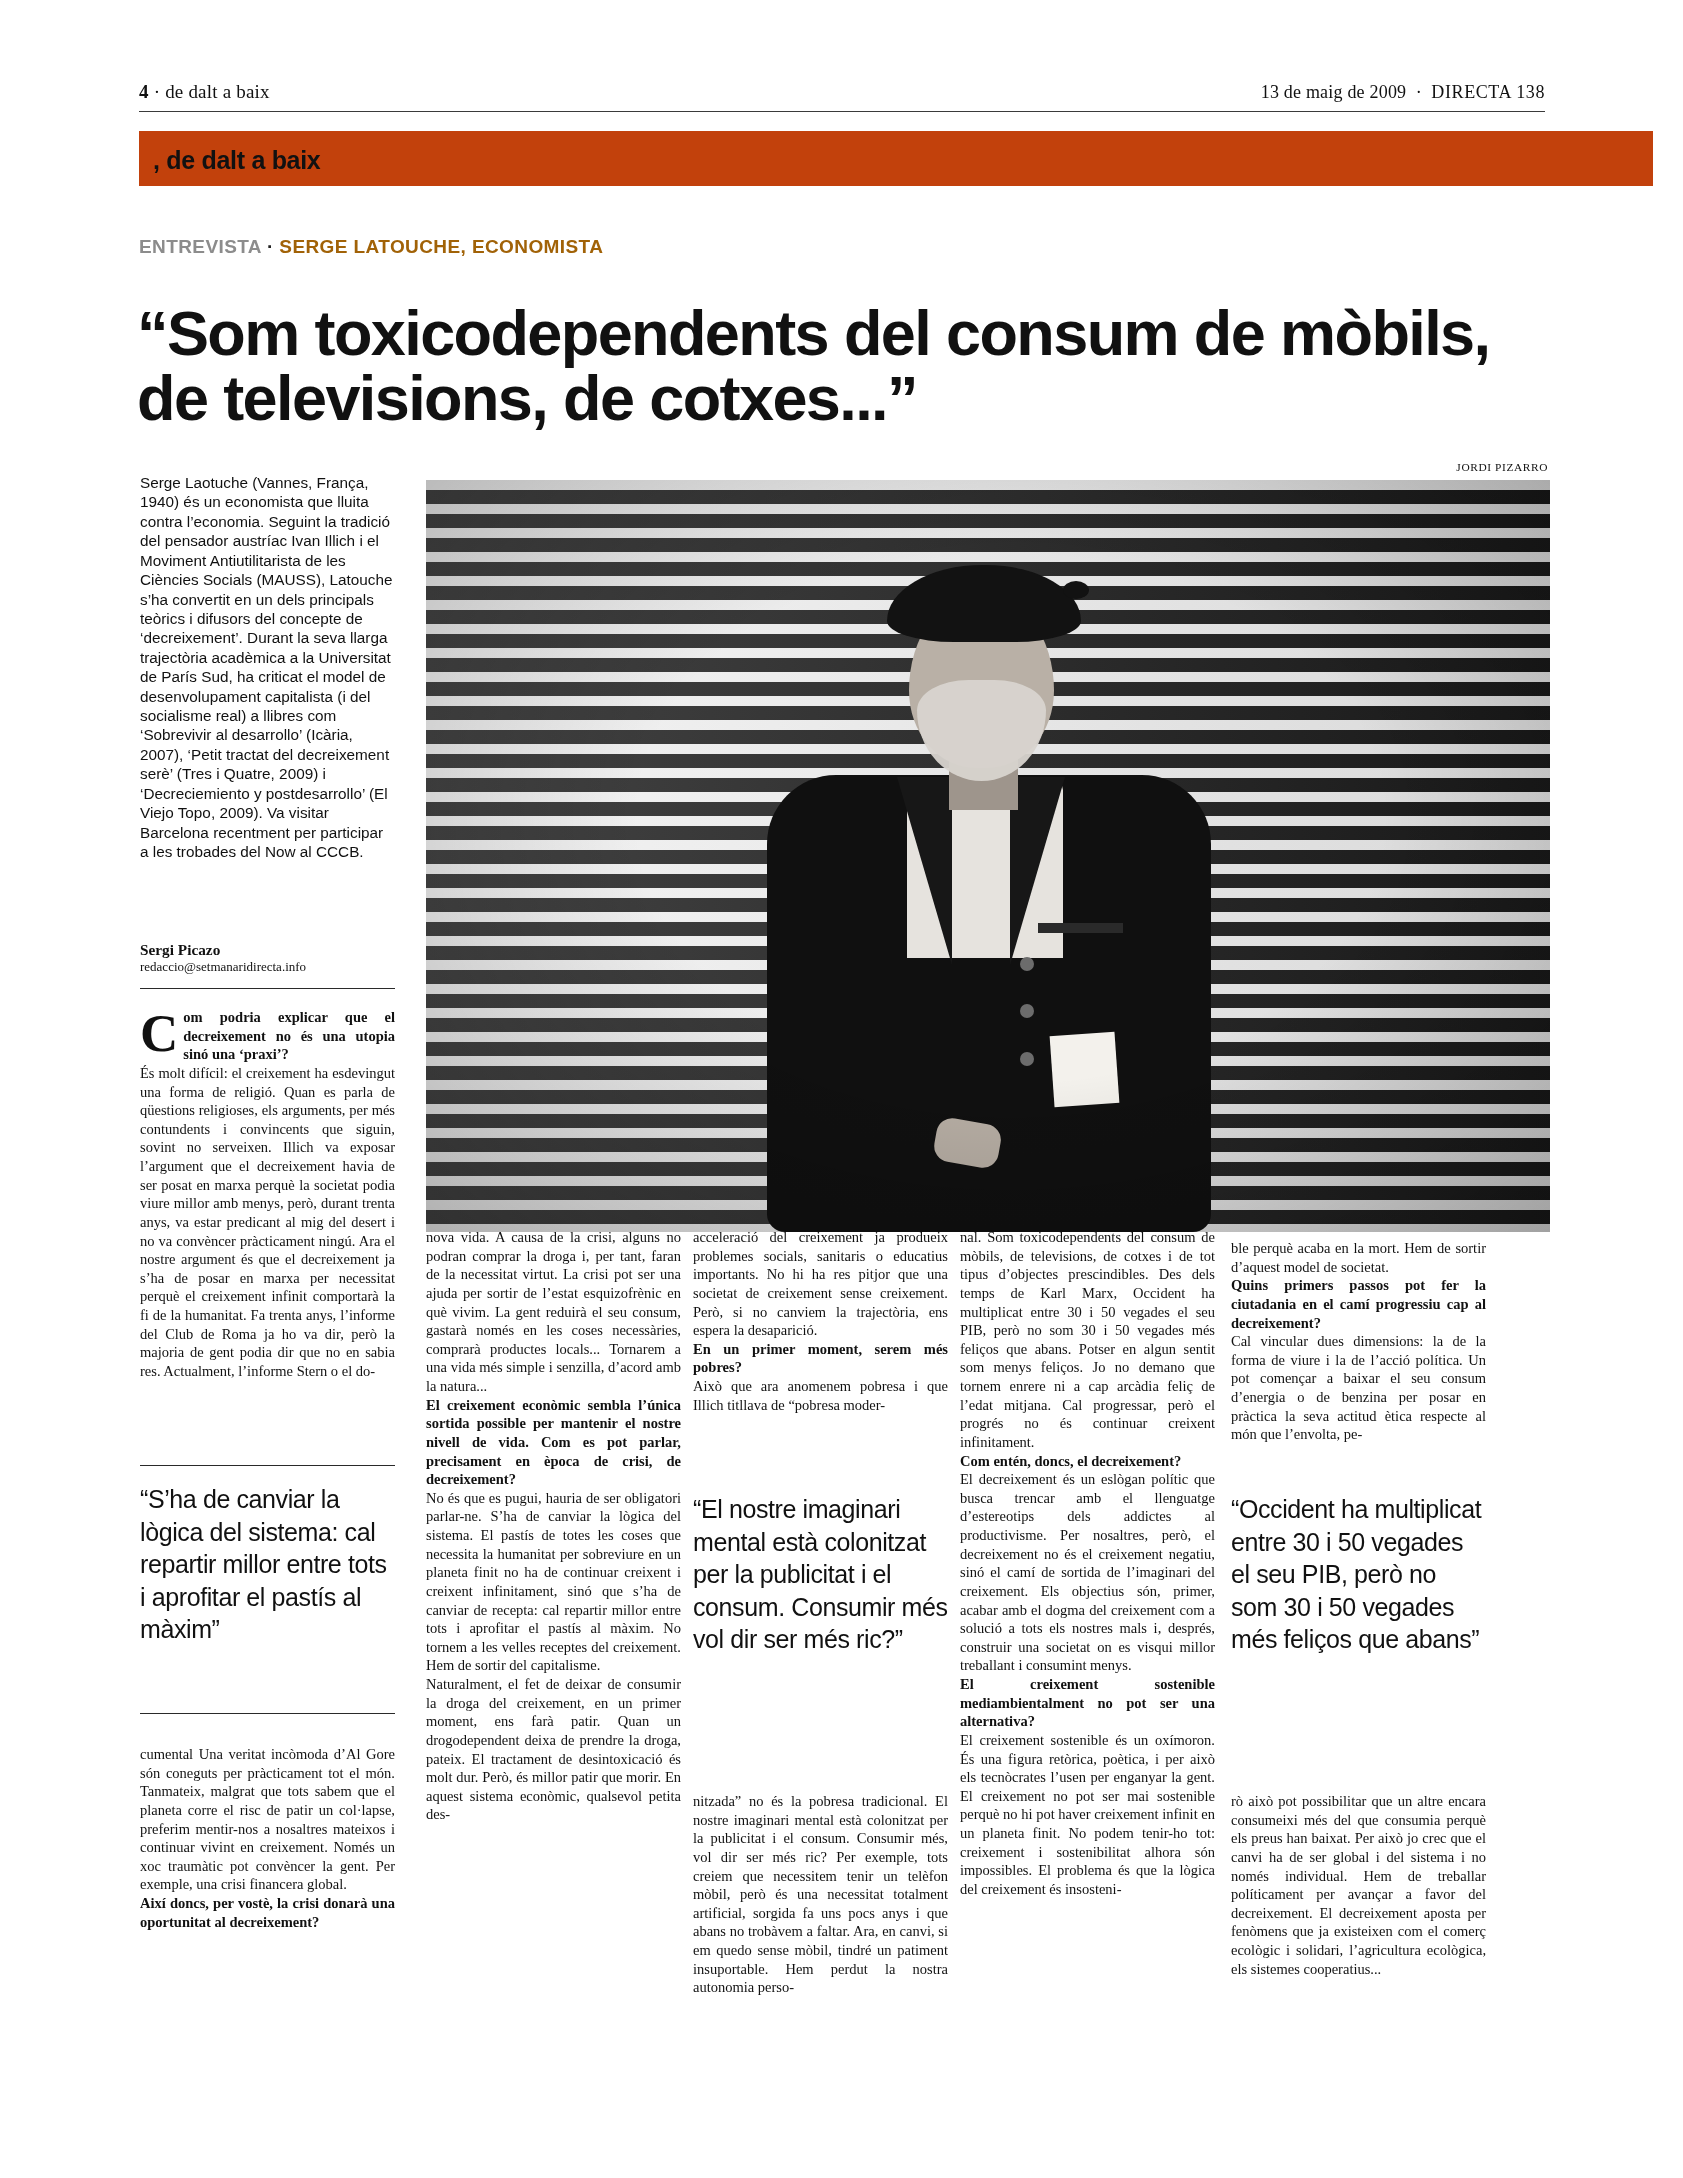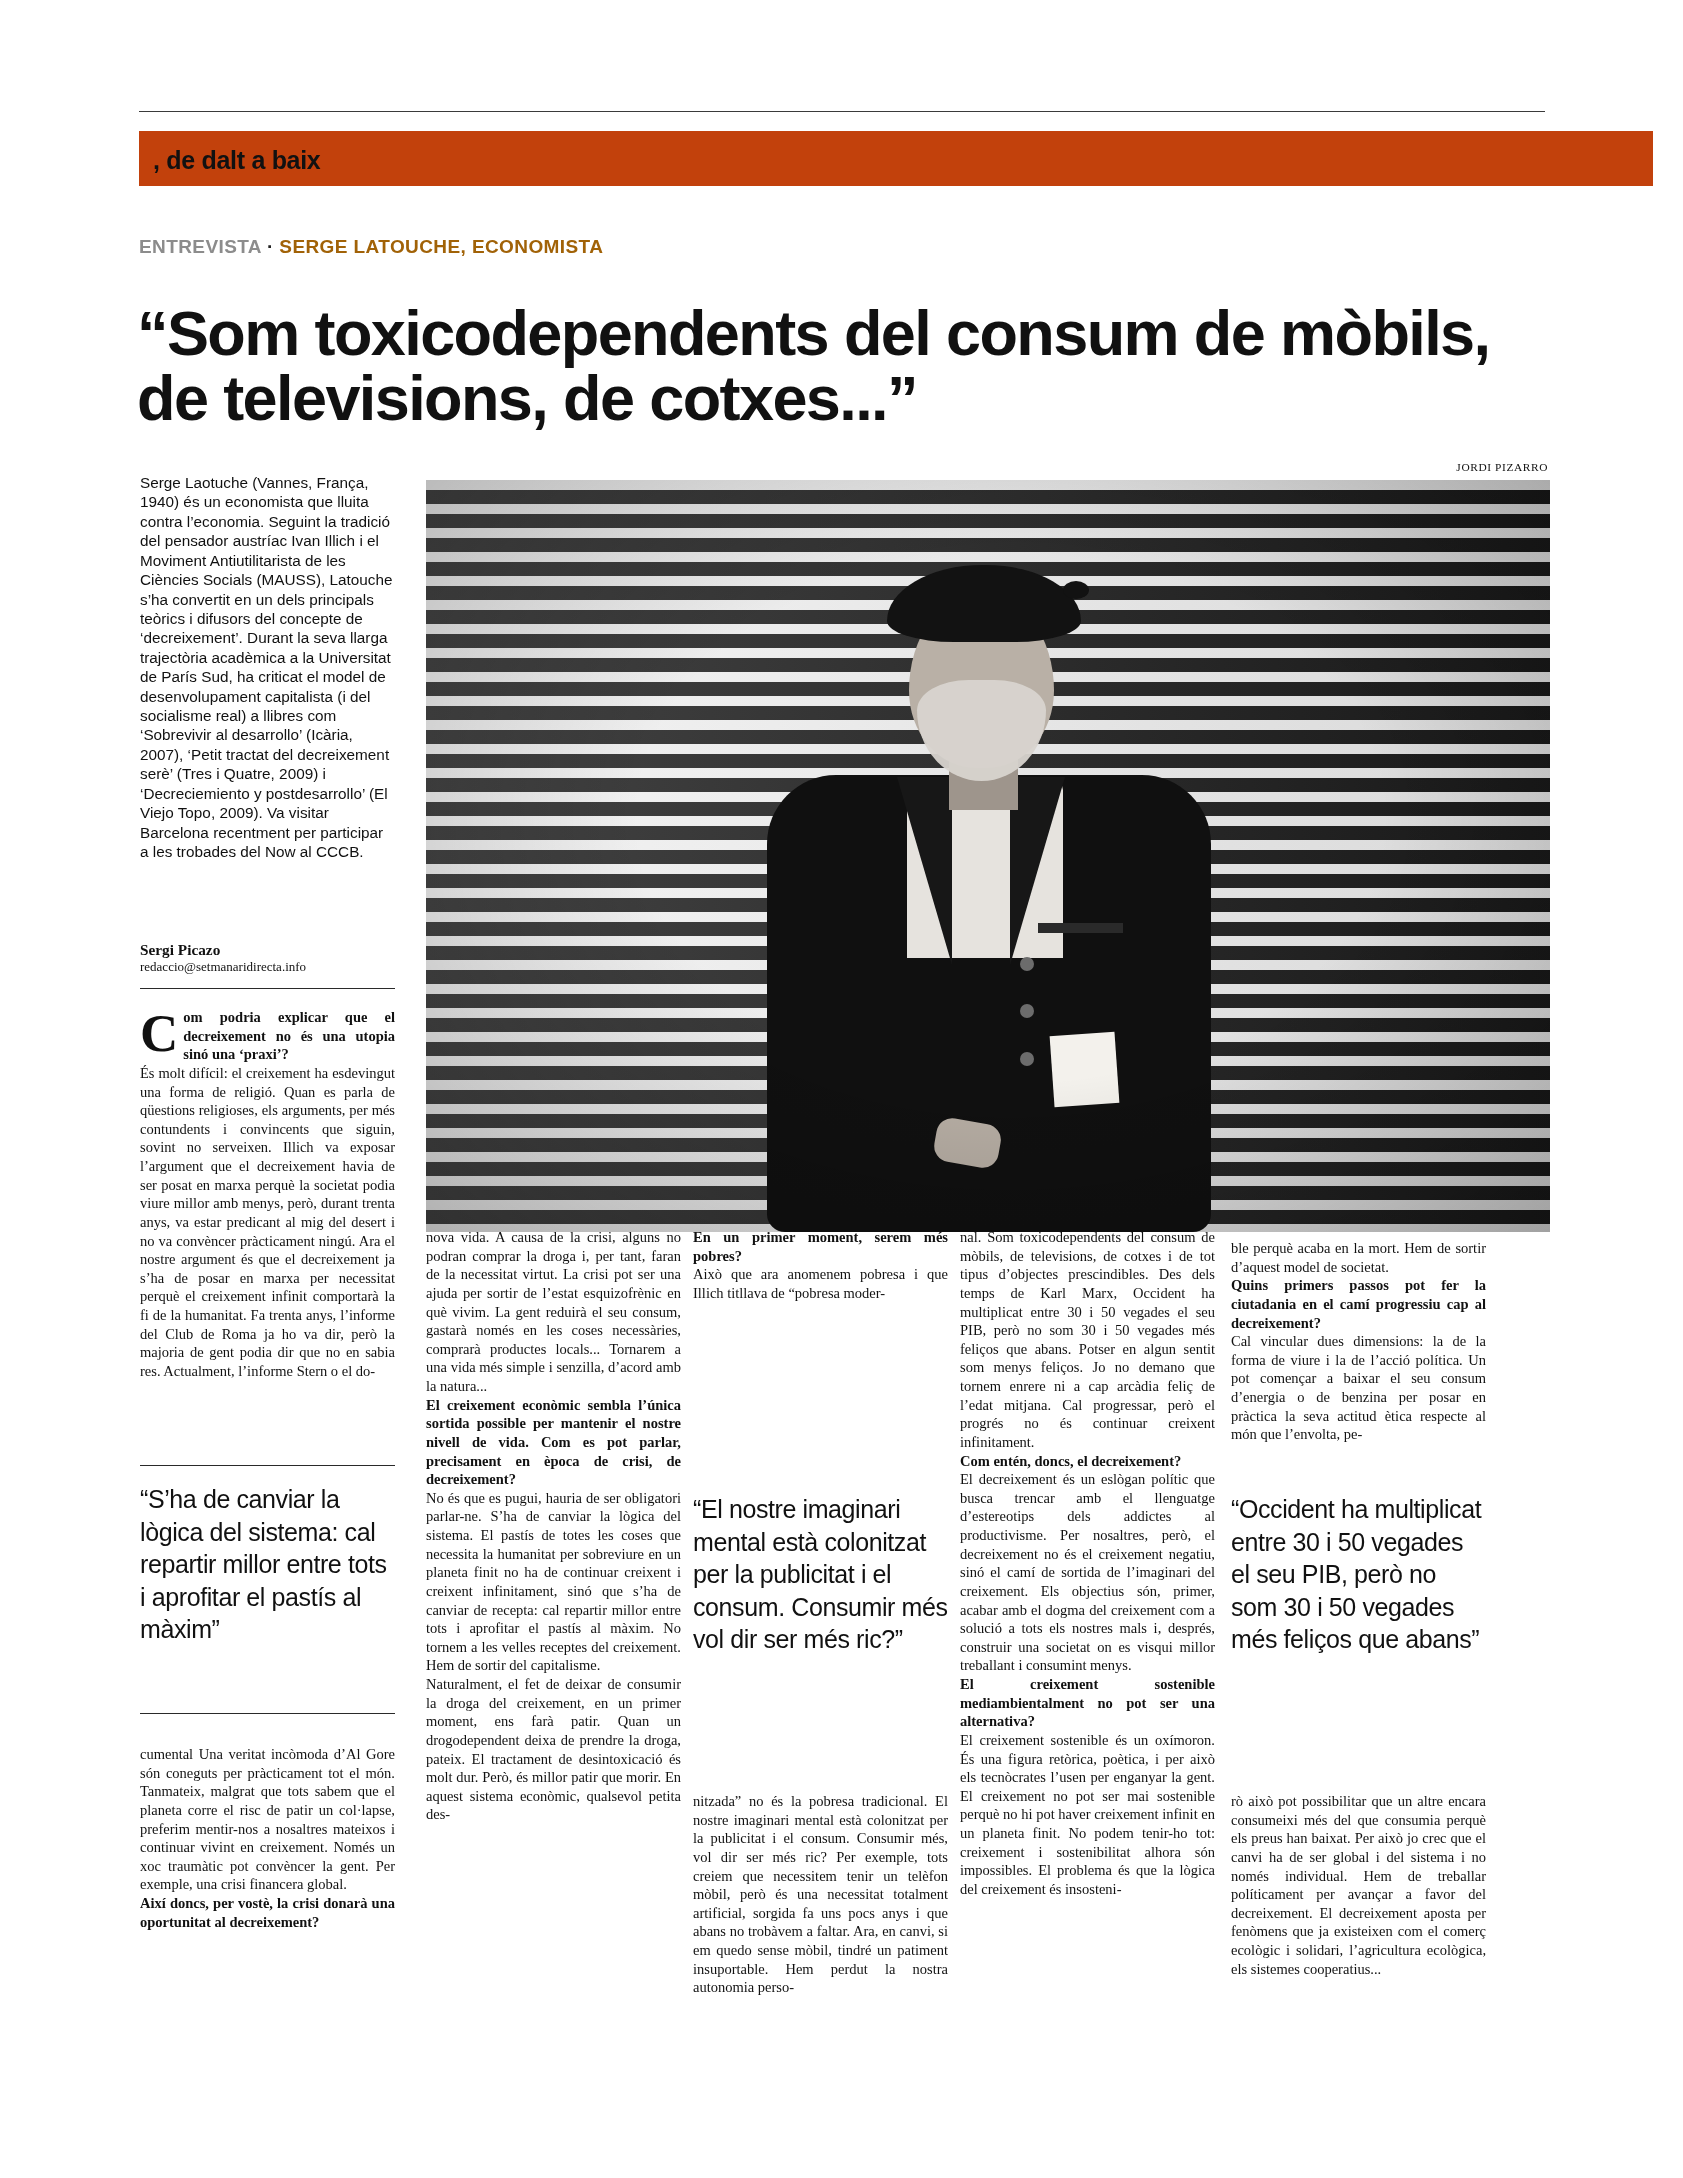--- a/index.html
+++ b/index.html
@@ -326,20 +326,32 @@
   #pq1rule-bot { left: 140px; top: 1713px; }
 
   #pq2 { left: 693px; top: 1493px; }
   #pq3 { left: 1231px; top: 1493px; }
 </style>
 </head>
 <body>
 
 <div class="page">
 
+  <div class="masthead">
+    <div class="left">
+      <span class="folio">4</span>
+      <span>·</span>
+      <span>de dalt a baix</span>
+    </div>
+    <div class="right">
+      <span>13 de maig de 2009</span>
+      &nbsp;<span>·</span>&nbsp;
+      <span class="pub">DIRECTA 138</span>
+    </div>
+  </div>
   <div class="rule-top"></div>
 
   <div class="sectionbar">
     <div class="label">, de dalt a baix</div>
   </div>
 
   <div class="kicker">
     <span class="grey">ENTREVISTA</span>
     <span class="dot">·</span>
     <span class="name">SERGE LATOUCHE, ECONOMISTA</span>
@@ -393,20 +405,21 @@
   </div>
 
   <div class="col" id="col2">
     <p>nova vida. A causa de la crisi, alguns no podran comprar la droga i, per tant, faran de la necessitat virtut. La crisi pot ser una ajuda per sortir de l’estat esquizofrènic en què vivim. La gent reduirà el seu consum, gastarà només en les coses necessàries, comprarà productes locals... Tornarem a una vida més simple i senzilla, d’acord amb la natura...</p>
     <p class="q">El creixement econòmic sembla l’única sortida possible per mantenir el nostre nivell de vida. Com es pot parlar, precisament en època de crisi, de decreixement?</p>
     <p>No és que es pugui, hauria de ser obligatori parlar-ne. S’ha de canviar la lògica del sistema. El pastís de totes les coses que necessita la humanitat per sobreviure en un planeta finit no ha de continuar creixent i creixent infinitament, sinó que s’ha de canviar de recepta: cal repartir millor entre tots i aprofitar el pastís al màxim. No tornem a les velles receptes del creixement. Hem de sortir del capitalisme.</p>
     <p>Naturalment, el fet de deixar de consumir la droga del creixement, en un primer moment, ens farà patir. Quan un drogodependent deixa de prendre la droga, pateix. El tractament de desintoxicació és molt dur. Però, és millor patir que morir. En aquest sistema econòmic, qualsevol petita des-</p>
   </div>
 
   <div class="col" id="col3" style="height:248px; overflow:hidden;">
+    <p>acceleració del creixement ja produeix problemes socials, sanitaris o educatius importants. No hi ha res pitjor que una societat de creixement sense creixement. Però, si no canviem la trajectòria, ens espera la desaparició.</p>
     <p class="q">En un primer moment, serem més pobres?</p>
     <p>Això que ara anomenem pobresa i que Illich titllava de “pobresa moder-</p>
   </div>
   <div class="pullquote" id="pq2">“El nostre imaginari mental està colonitzat per la publicitat i el consum. Consumir més vol dir ser més ric?”</div>
   <div class="col" style="left:693px; top:1792px; width:255px;">
     <p>nitzada” no és la pobresa tradicional. El nostre imaginari mental està colonitzat per la publicitat i el consum. Consumir més, vol dir ser més ric? Per exemple, tots creiem que necessitem tenir un telèfon mòbil, però és una necessitat totalment artificial, sorgida fa uns pocs anys i que abans no trobàvem a faltar. Ara, en canvi, si em quedo sense mòbil, tindré un patiment insuportable. Hem perdut la nostra autonomia perso-</p>
   </div>
 
   <div class="col" id="col4">
     <p>nal. Som toxicodependents del consum de mòbils, de televisions, de cotxes i de tot tipus d’objectes prescindibles. Des dels temps de Karl Marx, Occident ha multiplicat entre 30 i 50 vegades el seu PIB, però no som 30 i 50 vegades més feliços que abans. Potser en algun sentit som menys feliços. Jo no demano que tornem enrere ni a cap arcàdia feliç de l’edat mitjana. Cal progressar, però el progrés no és continuar creixent infinitament.</p>

